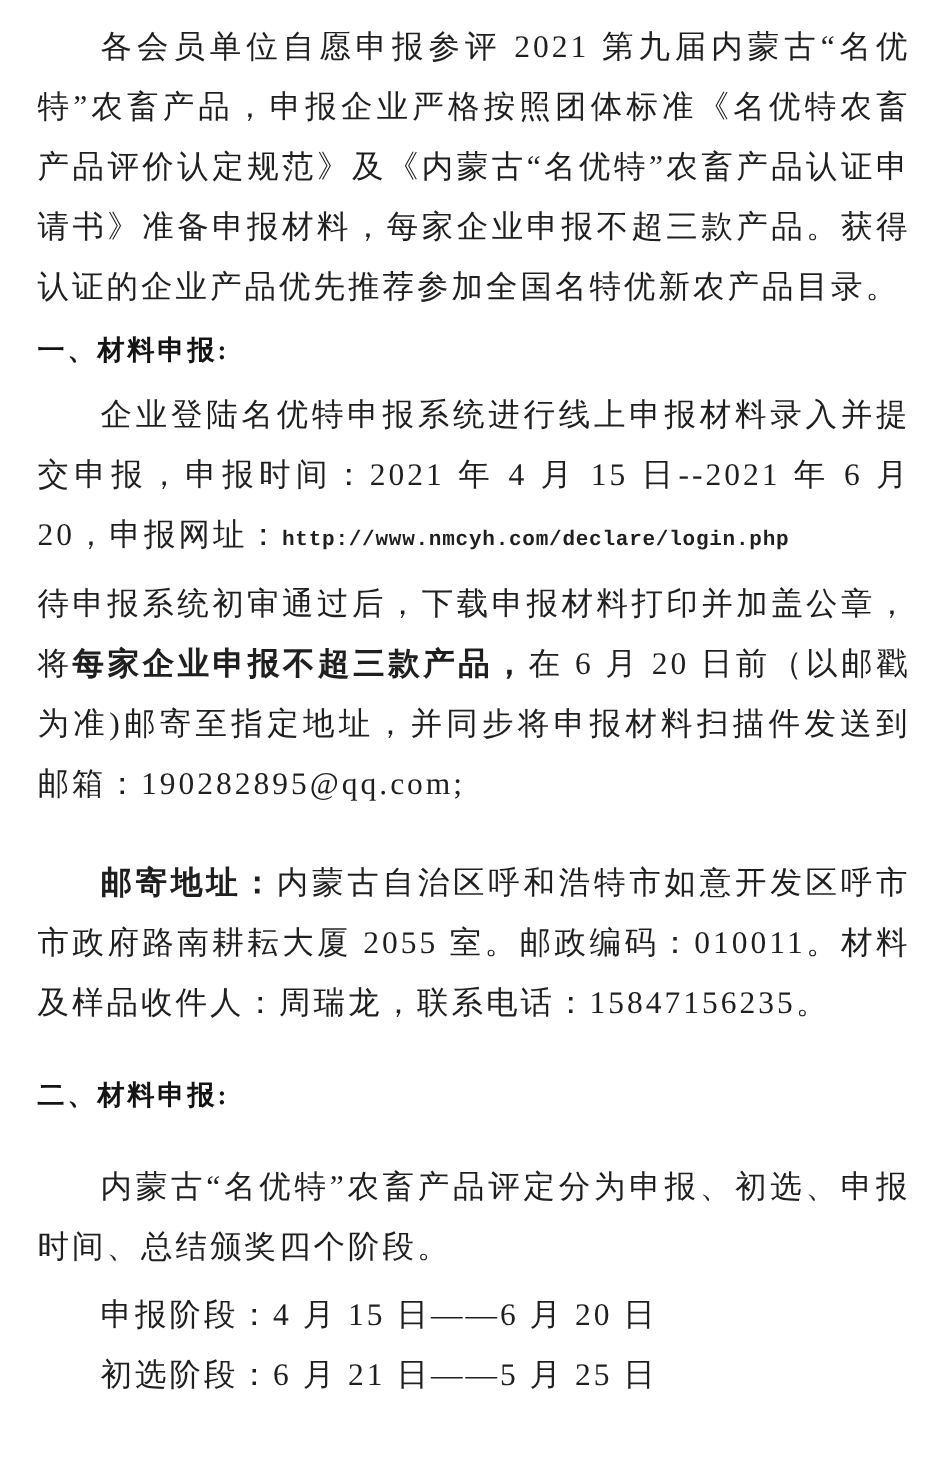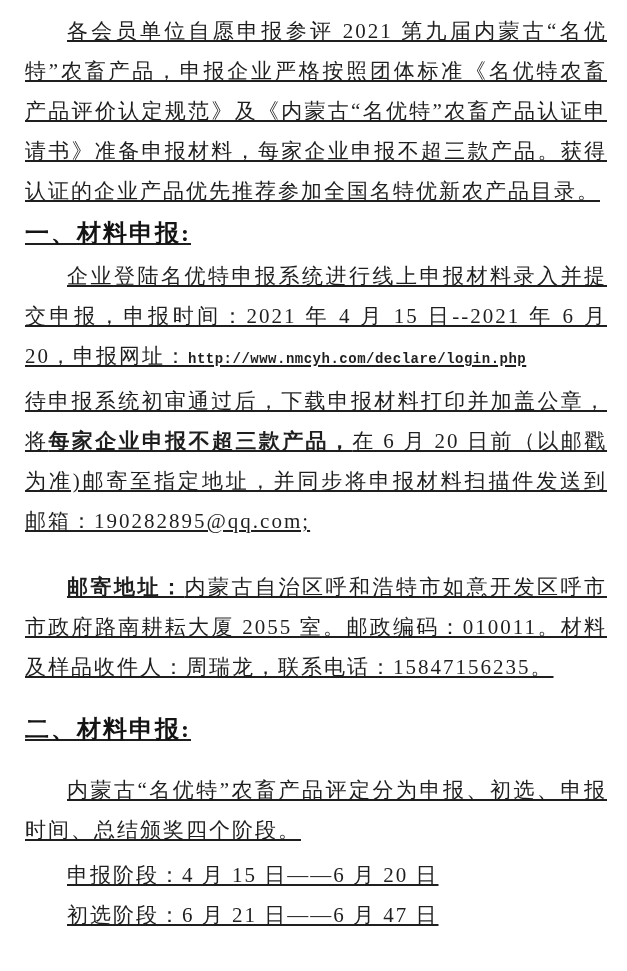--- a/index.html
+++ b/index.html
@@ -10,34 +10,33 @@
   .page {
     position: relative;
     width: 627px;
     height: 971px;
     box-sizing: border-box;
     padding: 11px 20px 0 25px;
     background: #ffffff;
     color: #1f1f1f;
     font-family: "Liberation Serif", "DejaVu Serif", serif;
     overflow: hidden;
-    text-decoration: underline;
   }
   .para {
     margin: 0;
     font-size: 21px;
     line-height: 40px;
     letter-spacing: 2px;
     text-align: justify;
     color: #1f1f1f;
   }
   .indent { text-indent: 2em; }
   .heading {
     margin: 0;
-    font-size: 24px;
+    font-size: 18px;
     font-weight: bold;
     line-height: 40px;
     letter-spacing: 2px;
     color: #141414;
   }
   .gap2  { margin-top: 2px; }
   .gap3  { margin-top: 3px; }
   .gap5  { margin-top: 5px; }
   .gap11 { margin-top: 26px; }
   .gap21 { margin-top: 21px; }
@@ -65,15 +64,15 @@
   <p class="para gap2"><span>待申报系统初审通过后，下载申报材料打印并加盖公章，将</span><span class="b">每家企业申报不超三款产品，</span><span>在 6 月 20 日前（以邮戳为准)邮寄至指定地址，并同步将申报材料扫描件发送到邮箱：190282895@qq.com;</span></p>
 
   <p class="para indent gap11"><span class="b">邮寄地址：</span><span>内蒙古自治区呼和浩特市如意开发区呼市市政府路南耕耘大厦 2055 室。邮政编码：010011。材料及样品收件人：周瑞龙，联系电话：15847156235。</span></p>
 
   <h2 class="heading gap22">二、材料申报:</h2>
 
   <p class="para indent gap21">内蒙古“名优特”农畜产品评定分为申报、初选、申报时间、总结颁奖四个阶段。</p>
 
   <p class="para indent gap5">申报阶段：4 月 15 日——6 月 20 日</p>
 
-  <p class="para indent">初选阶段：6 月 21 日——6 月 47 日</p>
+  <p class="para indent">初选阶段：6 月 21 日——5 月 25 日</p>
 
 </div>
 
 </body></html>

